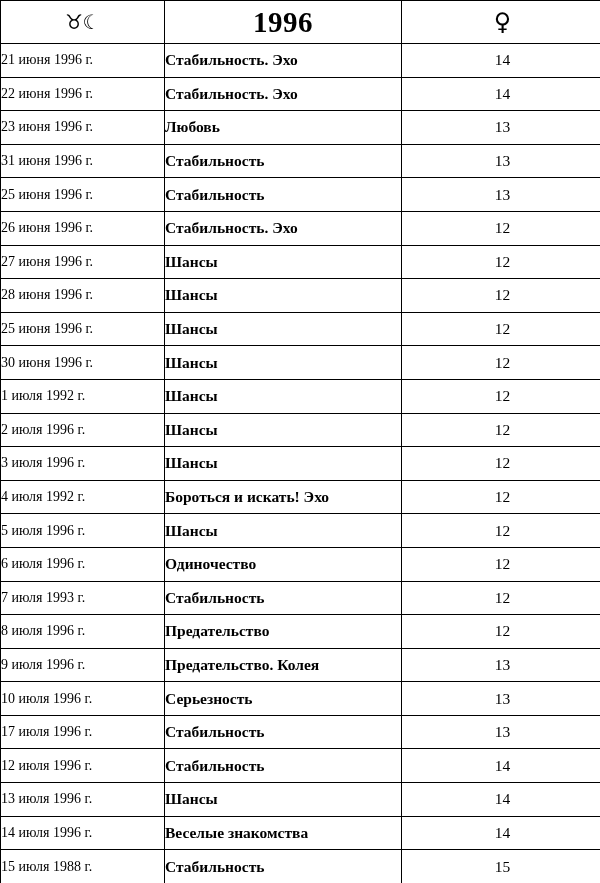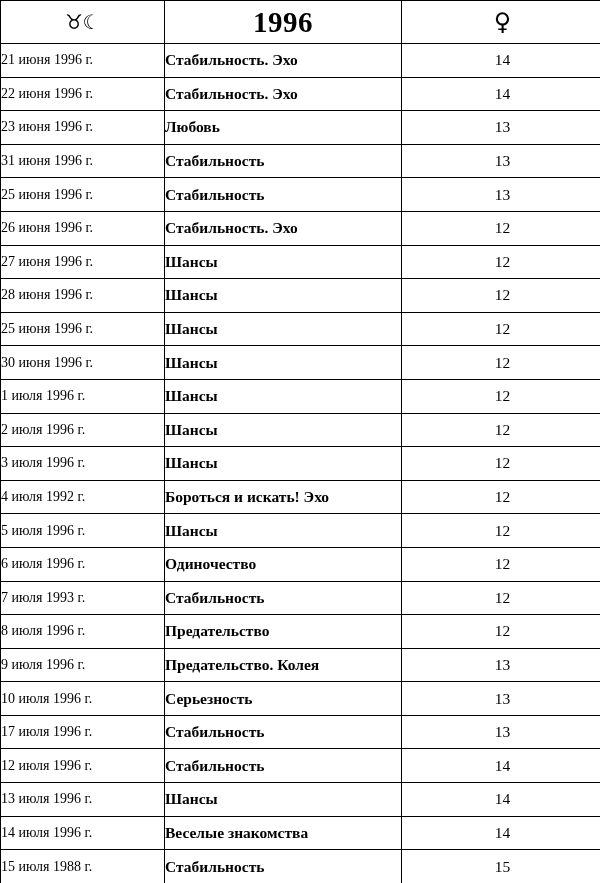--- a/index.html
+++ b/index.html
@@ -157,21 +157,21 @@
           <td class="c-num">12</td>
           <td class="c-sign">Близнецы</td>
         </tr>
         <tr>
           <td class="c-date">30 июня 1996 г.</td>
           <td class="c-event">Шансы</td>
           <td class="c-num">12</td>
           <td class="c-sign">Близнецы</td>
         </tr>
         <tr>
-          <td class="c-date">1 июля 1996 г.</td>
+          <td class="c-date">1 июля 1992 г.</td>
           <td class="c-event">Шансы</td>
           <td class="c-num">12</td>
           <td class="c-sign">Близнецы</td>
         </tr>
         <tr>
           <td class="c-date">2 июля 1996 г.</td>
           <td class="c-event">Шансы</td>
           <td class="c-num">12</td>
           <td class="c-sign">Близнецы</td>
         </tr>

